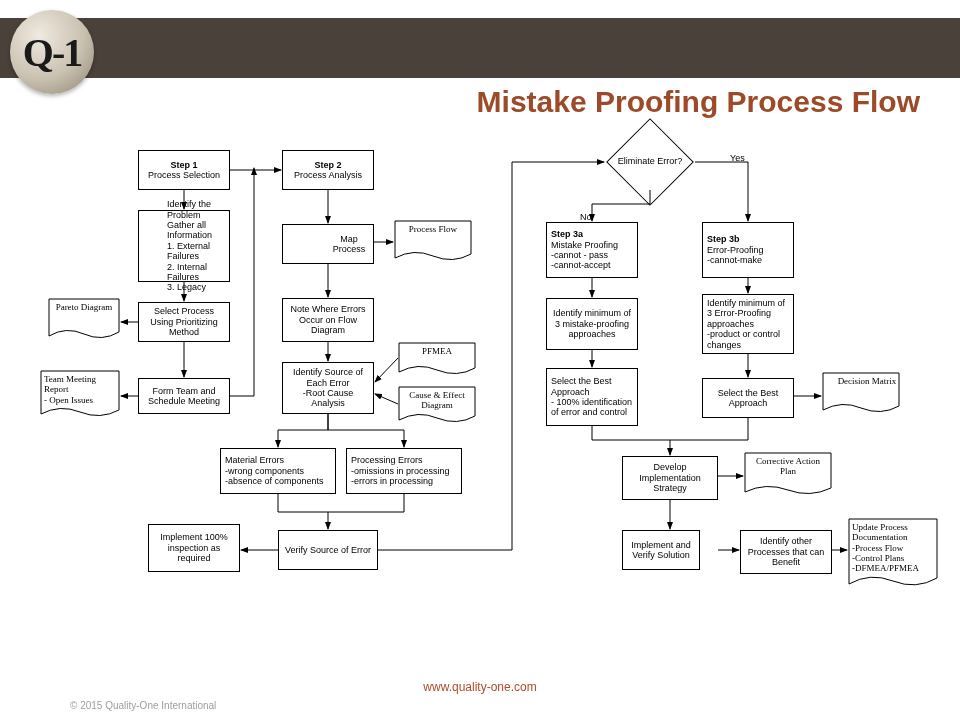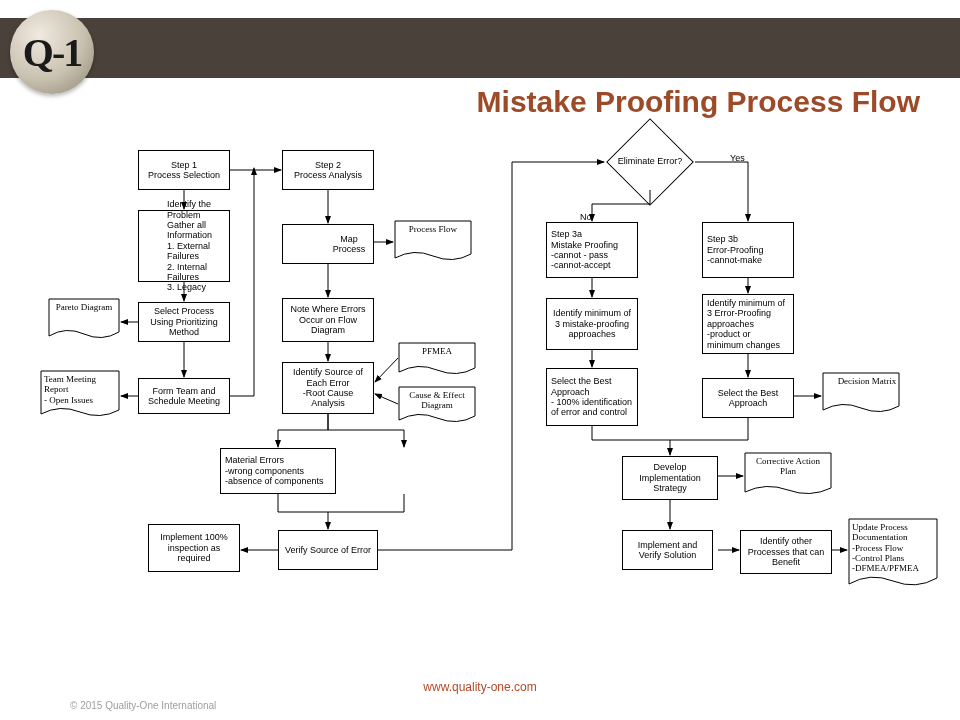--- a/index.html
+++ b/index.html
@@ -6,21 +6,21 @@
   .page { position:relative; width:960px; height:720px; overflow:hidden; }
   .topbar { position:absolute; left:0; top:18px; width:960px; height:60px; background:#4a423a; }
   .logo { position:absolute; left:10px; top:10px; width:84px; height:84px; border-radius:50%;
           background: radial-gradient(circle at 35% 30%, #efe9df 0%, #c9c1b0 55%, #8c836f 100%);
           box-shadow: 0 2px 4px rgba(0,0,0,.3); display:flex; align-items:center; justify-content:center; }
   .logo-text { font-family: "Times New Roman", serif; font-size:40px; color:#1a1a1a; font-weight:700; letter-spacing:-2px; }
   .title { position:absolute; right:40px; top:85px; font-size:30px; font-weight:700; color:#9c4a28; }
   .canvas { position:absolute; left:40px; top:150px; width:900px; height:520px; }
   .box { position:absolute; border:1px solid #000; background:#fff; font-size:9px; line-height:1.15;
          display:flex; flex-direction:column; align-items:center; justify-content:center; text-align:center; padding:3px 4px; box-sizing:border-box; }
-  .box .bold { font-weight:400;text-align:center; }
+  .box .bold { font-weight:700;text-align:center; }
   .box.left { align-items:flex-start; text-align:left; }
   .doc { position:absolute; background:#fff;font-family:Liberation Serif, serif; }
   .doc svg { position:absolute; left:0; top:0; }
   .doc .label { position:absolute; left:4px; right:4px; top:4px; font-size:9px; line-height:1.15; text-align:center; }
   .doc .label.left { text-align:left; }
   .diamond { position:absolute; width:90px; height:56px; }
   .diamond .shape { position:absolute; left:50%; top:50%; width:60px; height:60px; transform:translate(-50%,-50%) rotate(45deg);
                     border:1px solid #000; background:#fff; }
   .diamond .lab { position:absolute; left:0; top:0; width:90px; height:56px; display:flex; align-items:center; justify-content:center;
                   font-size:9px; text-align:center; line-height:1.1; }
@@ -111,20 +111,25 @@
           <path d="M1 1 H77 V30 Q59 40 39 32 Q20 24 1 34 Z" fill="#fff" stroke="#000"></path>
         </svg>
       <div class="label">Cause &amp; Effect Diagram</div>
     </div>
 
     <div class="box left" style="left:180px; top:298px; width:116px; height:46px;">
       <span>Material Errors</span>
       <span>-wrong components</span>
       <span>-absence of components</span>
     </div>
+    <div class="box left" style="left:306px; top:298px; width:116px; height:46px;">
+      <span>Processing Errors</span>
+      <span>-omissions in processing</span>
+      <span>-errors in processing</span>
+    </div>
 
     <div class="box" style="left:238px; top:380px; width:100px; height:40px;">
       <span>Verify Source of Error</span>
     </div>
     <div class="box" style="left:108px; top:374px; width:92px; height:48px;">
       <span>Implement 100% inspection as required</span>
     </div>
 
     <div class="box left" style="left:506px; top:72px; width:92px; height:56px;">
       <span class="bold">Step 3a</span>
@@ -140,21 +145,21 @@
       <span>- 100% identification of error and control</span>
     </div>
 
     <div class="box left" style="left:662px; top:72px; width:92px; height:56px;">
       <span class="bold">Step 3b</span>
       <span>Error-Proofing</span>
       <span>-cannot-make</span>
     </div>
     <div class="box left" style="left:662px; top:144px; width:92px; height:60px;">
       <span>Identify minimum of 3 Error-Proofing approaches</span>
-      <span>-product or minimum changes</span>
+      <span>-product or control changes</span>
     </div>
     <div class="box" style="left:662px; top:228px; width:92px; height:40px;">
       <span>Select the Best Approach</span>
     </div>
 
     <div class="doc" style="left:782px; top:222px; width:90px; height:44px;">
       <svg width="78" height="44">
           <path d="M1 1 H77 V34 Q59 44 39 36 Q20 28 1 38 Z" fill="#fff" stroke="#000"></path>
         </svg>
       <div class="label">Decision Matrix</div>
@@ -162,21 +167,21 @@
 
     <div class="box" style="left:582px; top:306px; width:96px; height:44px;">
       <span>Develop Implementation Strategy</span>
     </div>
     <div class="doc" style="left:704px; top:302px; width:88px; height:46px;">
       <svg width="88" height="46">
           <path d="M1 1 H87 V36 Q66 46 44 38 Q22 30 1 40 Z" fill="#fff" stroke="#000"></path>
         </svg>
       <div class="label">Corrective Action Plan</div>
     </div>
-    <div class="box" style="left:582px; top:380px; width:91px; height:40px;">
+    <div class="box" style="left:582px; top:380px; width:78px; height:40px;">
       <span>Implement and Verify Solution</span>
     </div>
     <div class="box" style="left:700px; top:380px; width:92px; height:44px;">
       <span>Identify other Processes that can Benefit</span>
     </div>
     <div class="doc" style="left:808px; top:368px; width:90px; height:72px;">
       <svg width="90" height="72">
           <path d="M1 1 H89 V60 Q68 72 45 63 Q22 54 1 66 Z" fill="#fff" stroke="#000"></path>
         </svg>
       <div class="label left">

